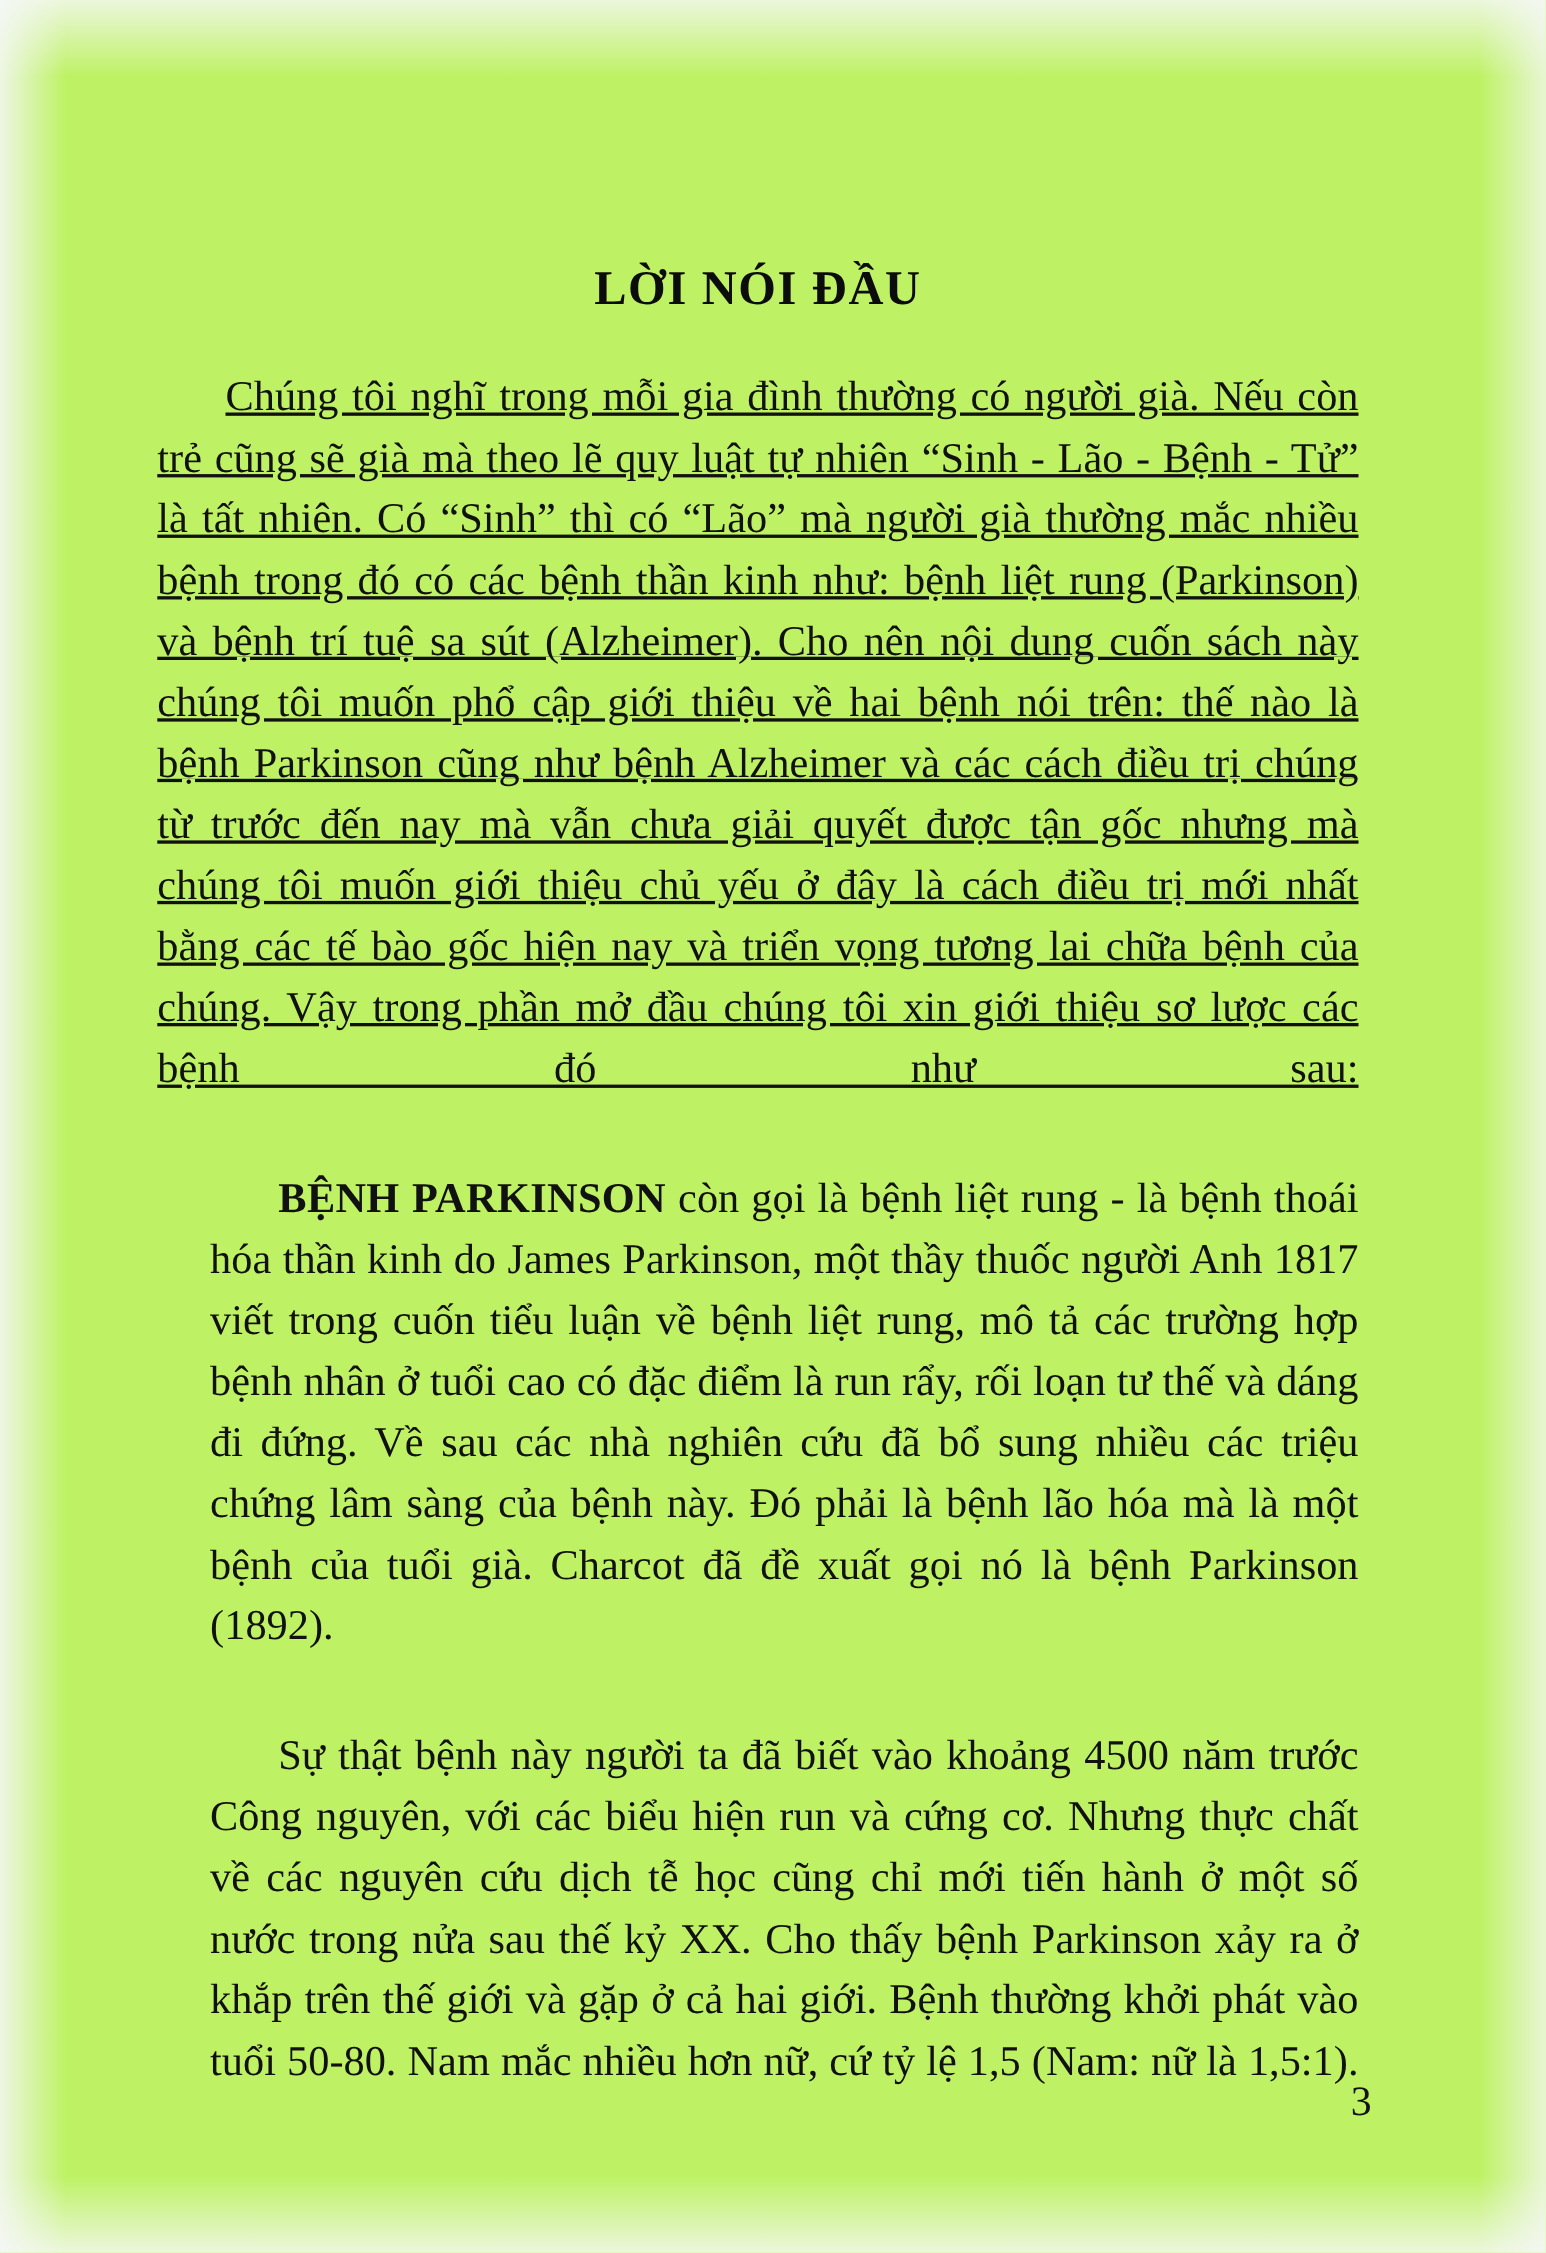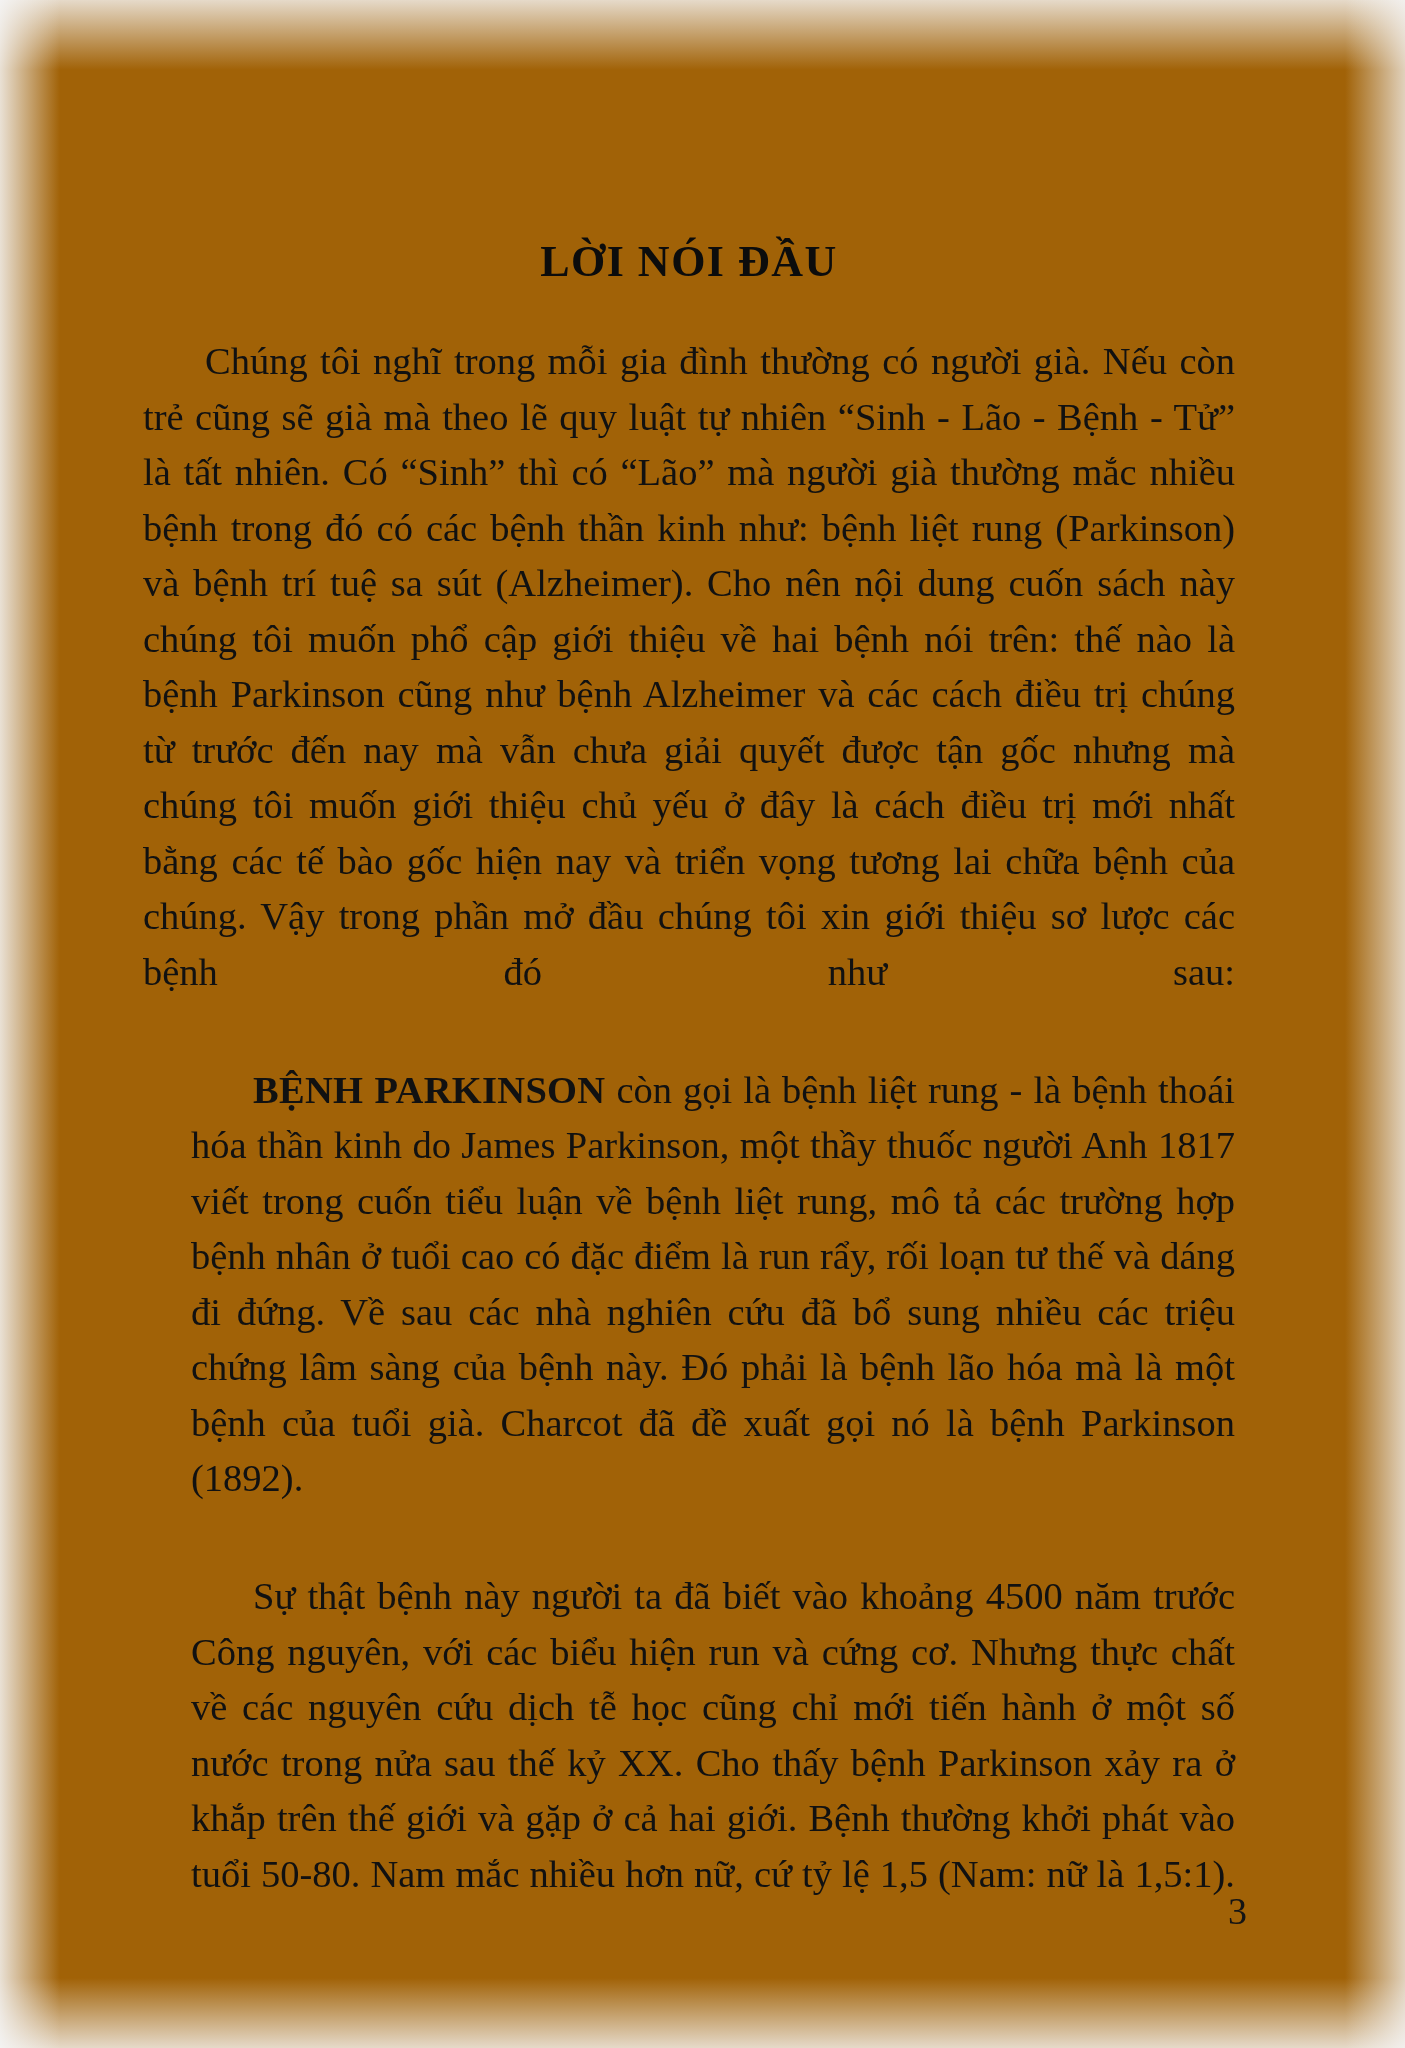--- a/index.html
+++ b/index.html
@@ -5,21 +5,21 @@
 <style>
   html, body {
     margin: 0;
     padding: 0;
     background: #ffffff;
   }
   .page {
     position: relative;
     width: 1405px;
     height: 2048px;
-    background: #a16207;
+    background: #bef264;
     overflow: hidden;
     font-family: "Liberation Serif", "DejaVu Serif", serif;
     color: #121212;
     box-sizing: border-box;
   }
   
   .scan-tint {
     position: absolute;
     inset: 0;
     pointer-events: none;
@@ -53,20 +53,21 @@
     margin: 0;
     text-align: justify;
     text-justify: inter-word;
     font-size: 38.5px;
     line-height: 55.5px;
     text-indent: 62px;
     color: #111111;
   }
   .para.first {
     margin-top: 48px;
+    text-decoration: underline;
   }
   .para.follow {
     margin-top: 7px;
     margin-left: 48px;
   }
   .para .lead {
     font-weight: bold;
     letter-spacing: 0.3px;
   }
   

